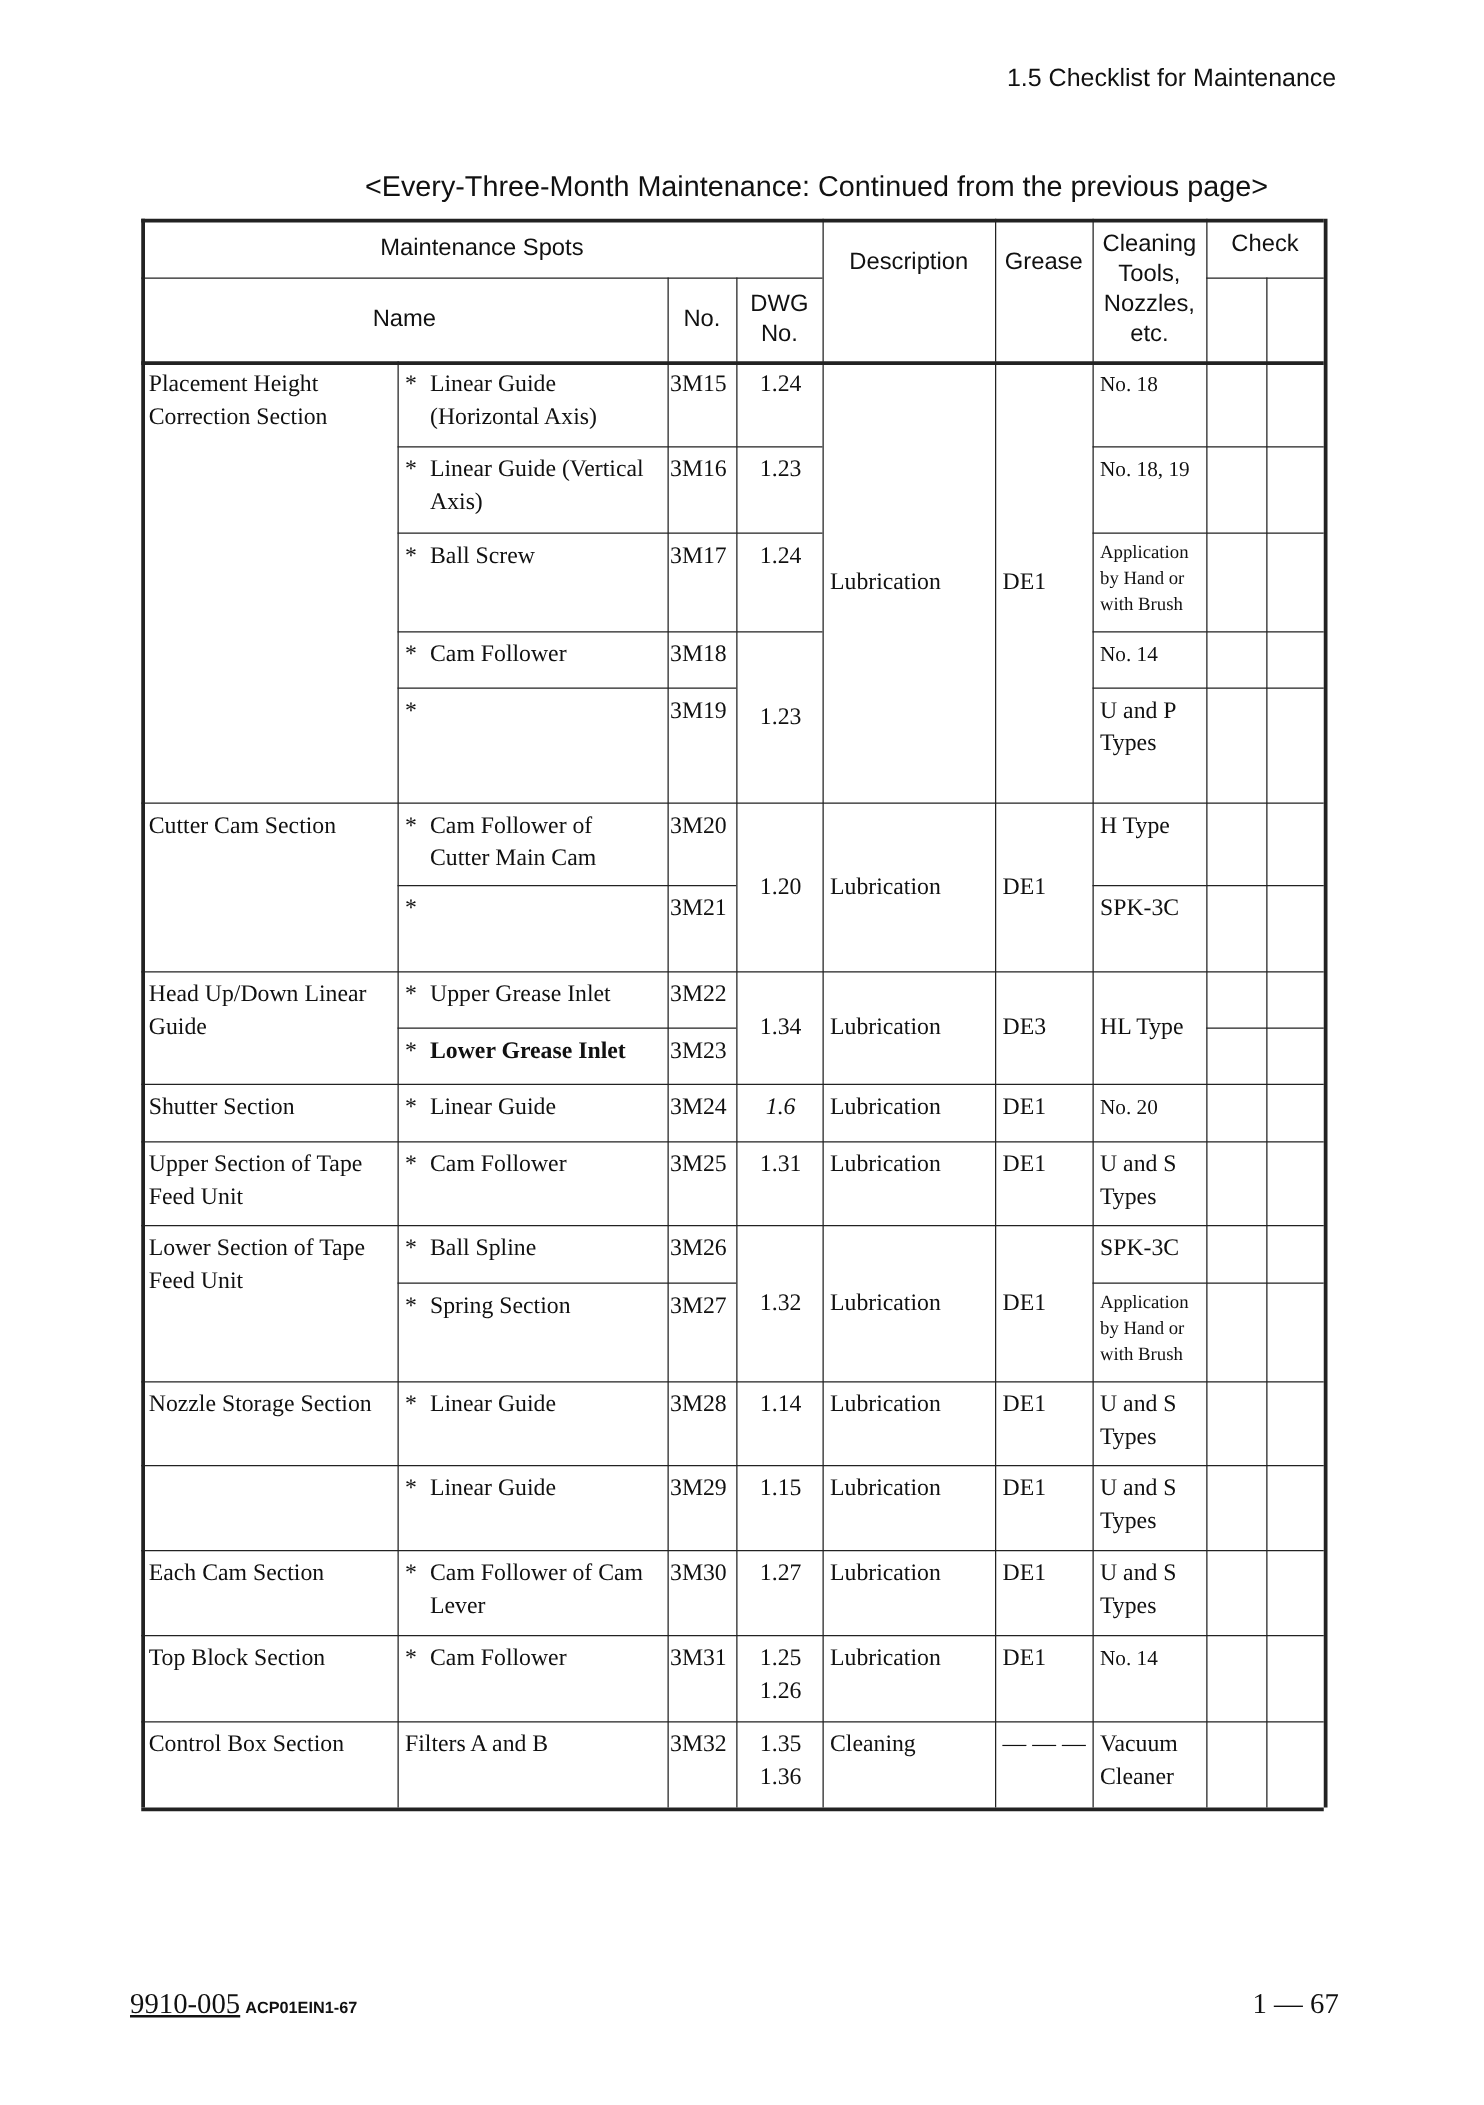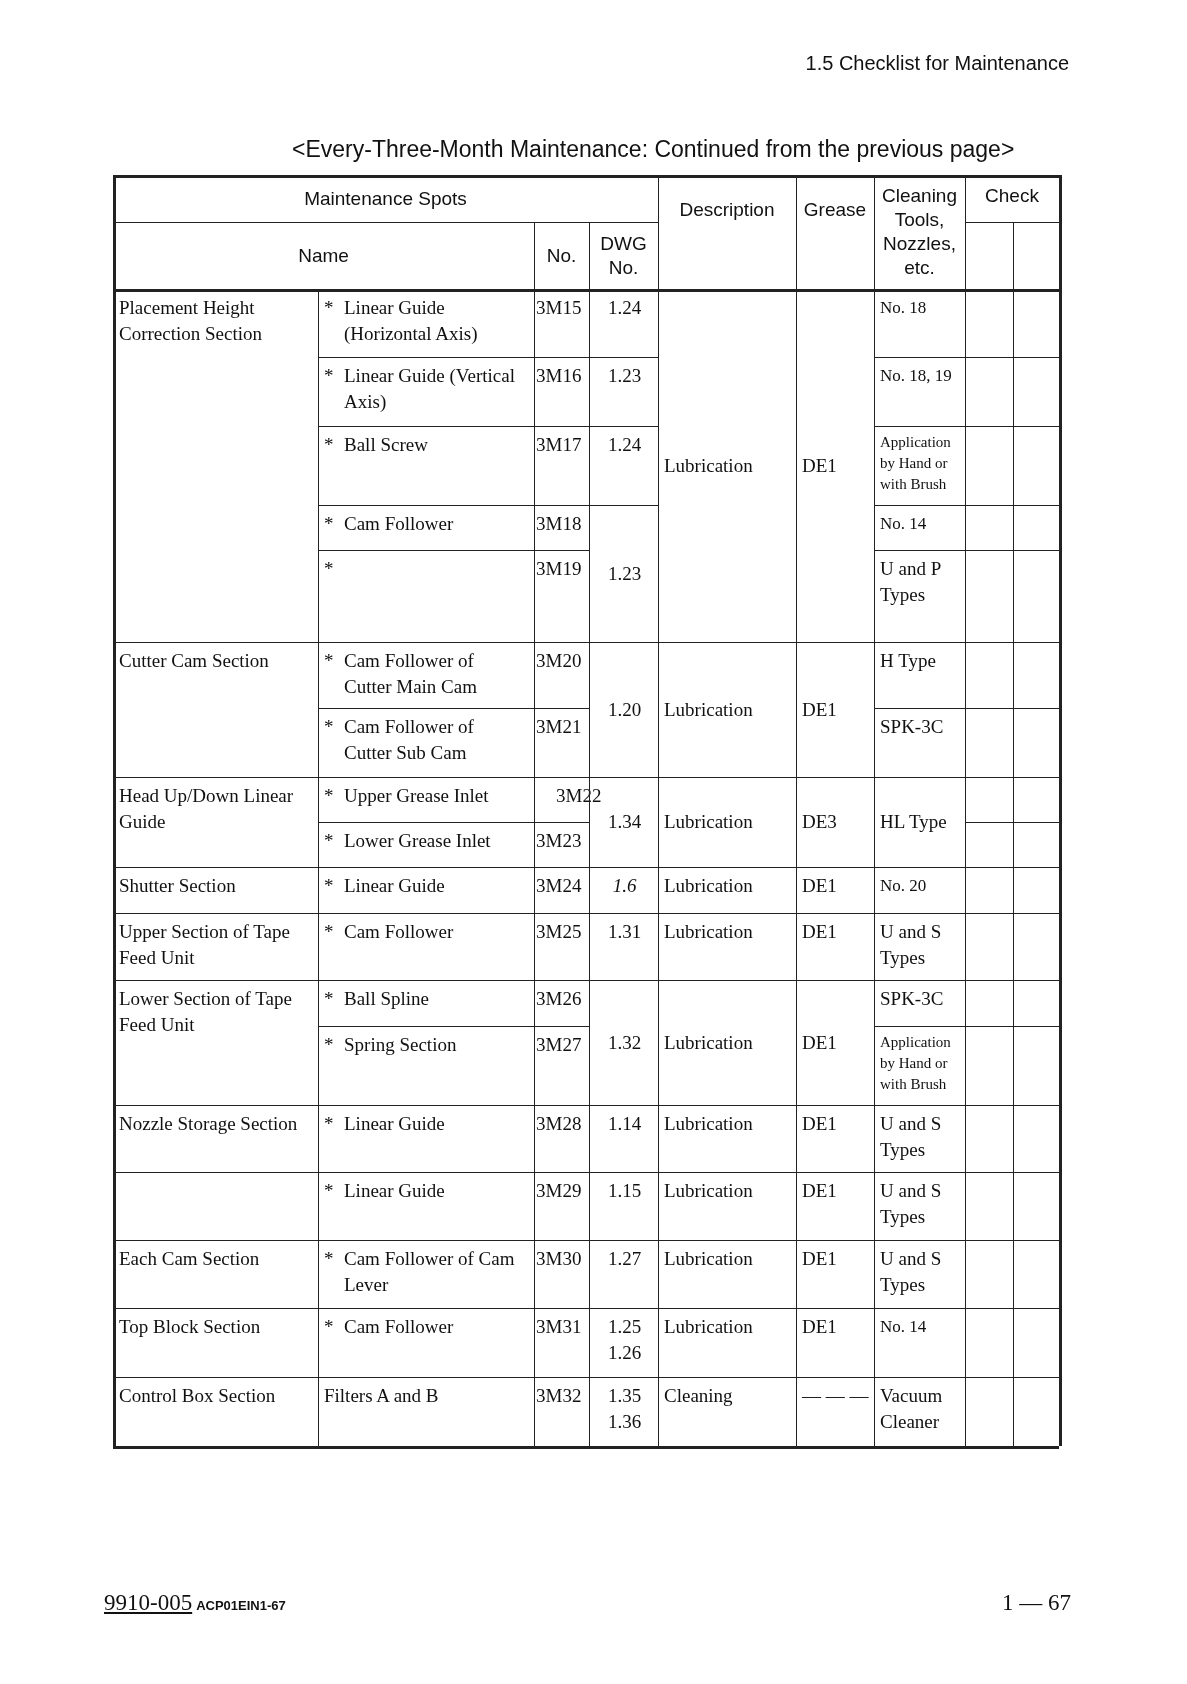--- a/index.html
+++ b/index.html
@@ -135,32 +135,31 @@
     <div class="cell serif" style="left: 423px; top: 381px; width: 45px;">3M19</div>
     <div class="cell serif" style="left: 767px; top: 381px; width: 81px;">U and P Types</div>
     <div class="cell serif" style="left: 211px; top: 473px; width: 206px; display: flex;">
       <span class="star">*</span>
       <span style="display: inline-block; width: 180px; vertical-align: top;">Cam Follower of Cutter Main Cam</span>
     </div>
     <div class="cell serif" style="left: 423px; top: 473px; width: 45px;">3M20</div>
     <div class="cell serif" style="left: 767px; top: 473px; width: 81px;">H Type</div>
     <div class="cell serif" style="left: 211px; top: 539px; width: 206px; display: flex;">
       <span class="star">*</span>
-      <span style="display: inline-block; width: 180px; vertical-align: top;">Cam Follower of Cutter Sub Cam</span>
     </div>
     <div class="cell serif" style="left: 423px; top: 539px; width: 45px;">3M21</div>
     <div class="cell serif" style="left: 767px; top: 539px; width: 81px;">SPK-3C</div>
     <div class="cell serif" style="left: 211px; top: 608px; width: 206px; display: flex;">
       <span class="star">*</span>
       <span style="display: inline-block; width: 180px; vertical-align: top;">Upper Grease Inlet</span>
     </div>
-    <div class="cell serif" style="left: 423px; top: 608px; width: 45px; padding-left: 20px;">3M22</div>
+    <div class="cell serif" style="left: 423px; top: 608px; width: 45px;">3M22</div>
     <div class="cell serif" style="left: 211px; top: 653px; width: 206px; display: flex;">
       <span class="star">*</span>
-      <span style="display: inline-block; width: 180px; vertical-align: top;">Lower Grease Inlet</span>
+      <span style="display: inline-block; width: 180px; vertical-align: top; font-weight: bold;">Lower Grease Inlet</span>
     </div>
     <div class="cell serif" style="left: 423px; top: 653px; width: 45px;">3M23</div>
     <div class="cell serif" style="left: 211px; top: 698px; width: 206px; display: flex;">
       <span class="star">*</span>
       <span style="display: inline-block; width: 180px; vertical-align: top;">Linear Guide</span>
     </div>
     <div class="cell serif" style="left: 423px; top: 698px; width: 45px;">3M24</div>
     <div class="cell serif" style="left: 482px; top: 698px; width: 59px; text-align: center; flex-direction: column; font-style: italic;">
       <div>
         <div>1.6</div>

